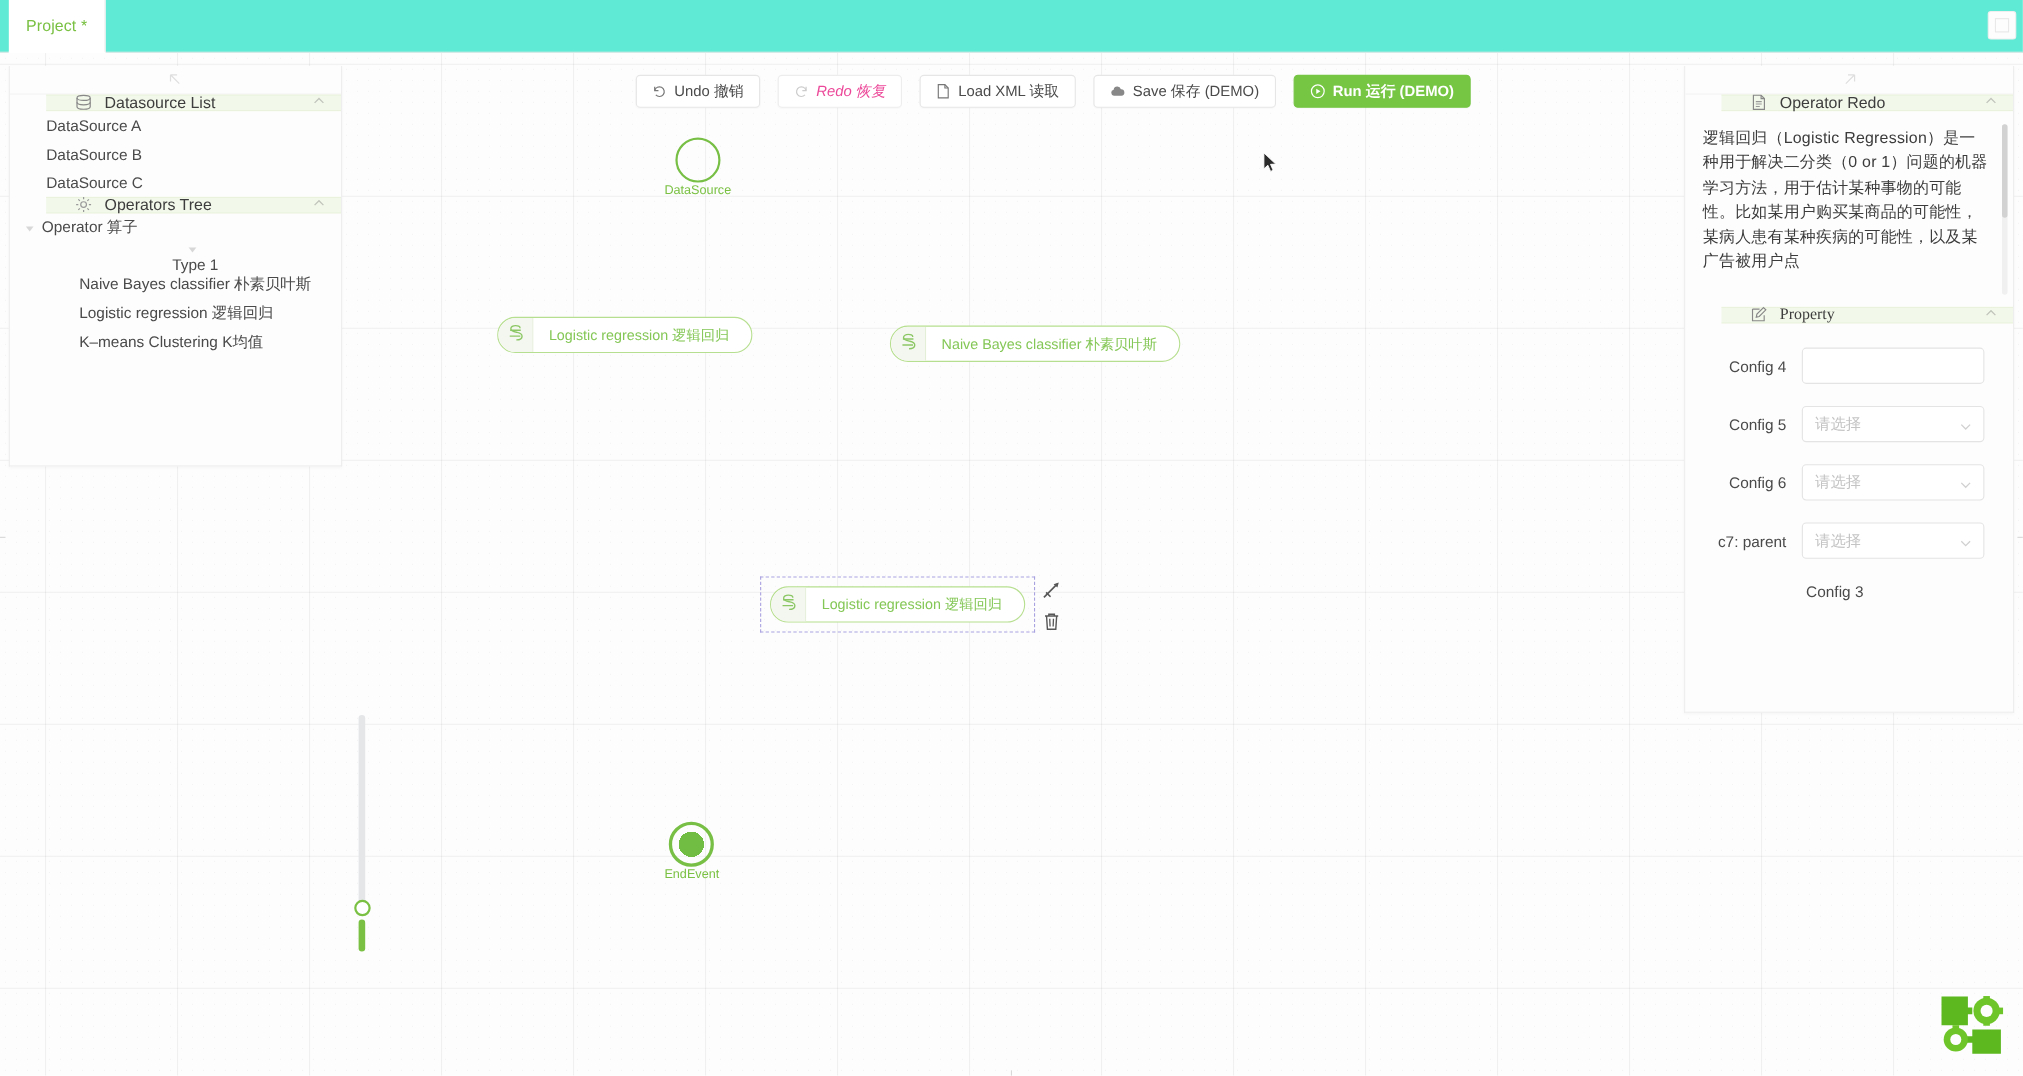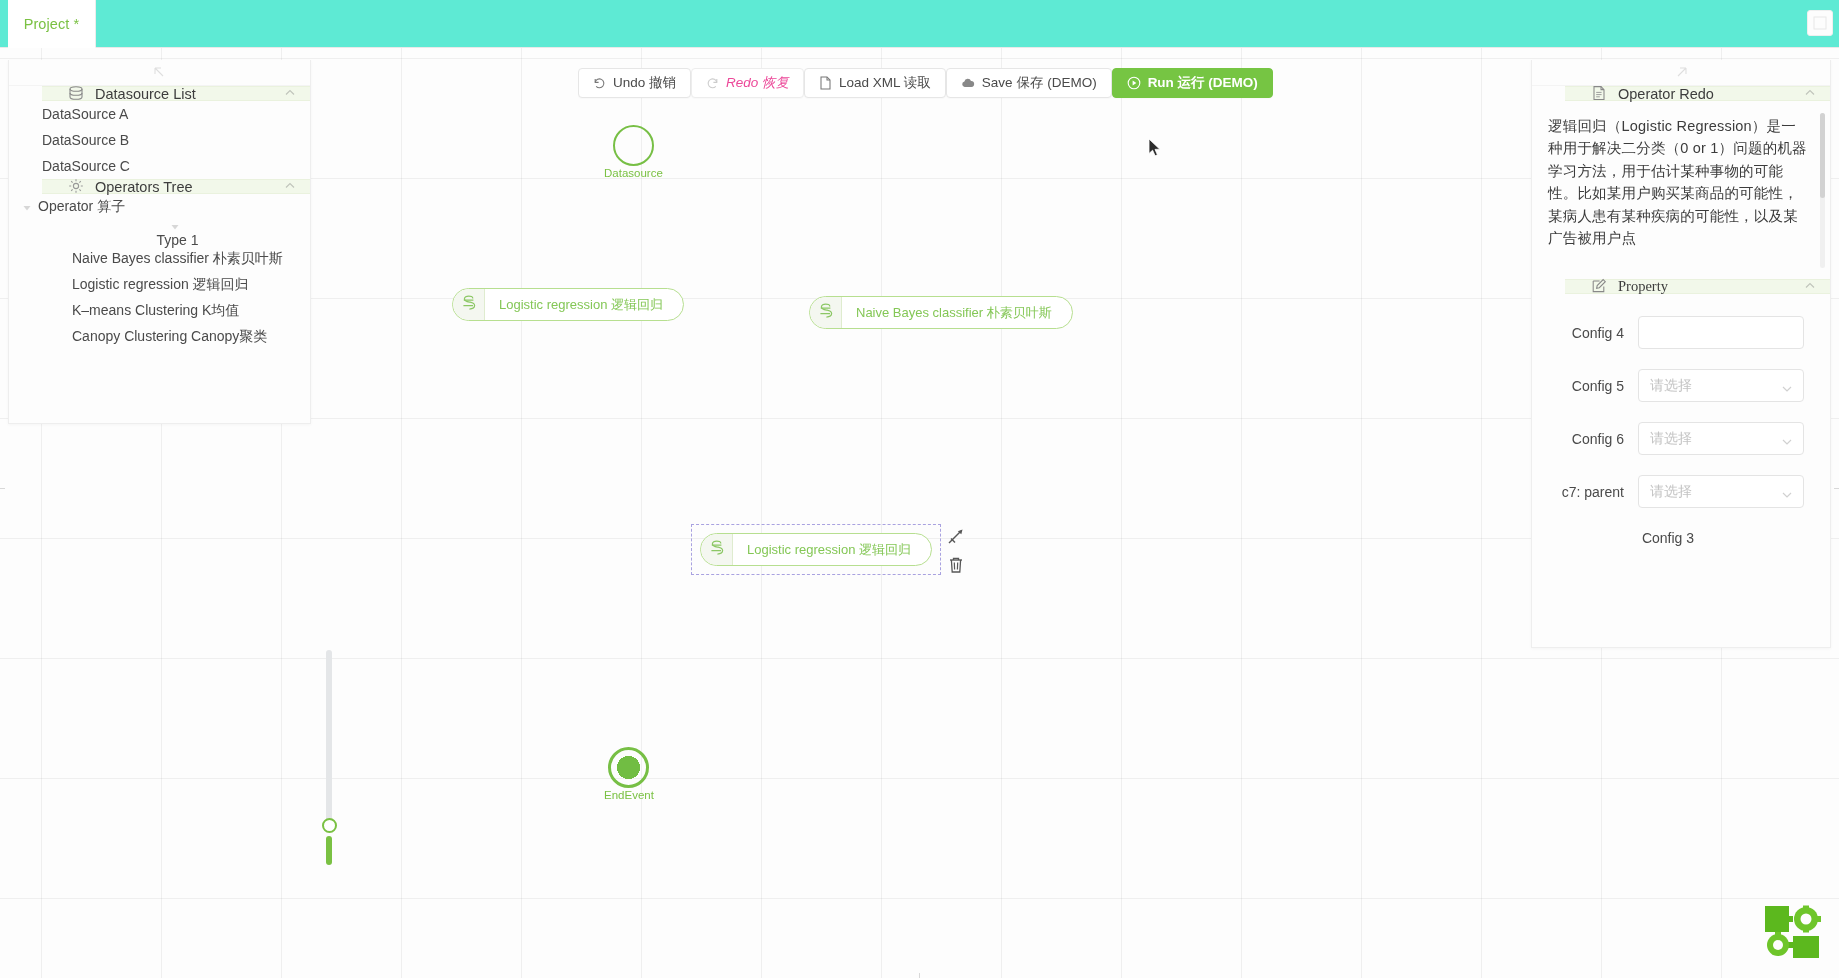--- a/index.html
+++ b/index.html
@@ -108,21 +108,21 @@
     width: 12px; height: 12px; margin-right: 5px;
     flex: 0 0 auto; opacity: 0.45;
   }
   .tree-lvl0 { padding-left: 12px; }
   .tree-lvl1 { padding-left: 36px; flex-direction: column; }
   .tree-lvl2 { padding-left: 63px; }
 
   
   .toolbar {
     position: absolute; left: 578px; top: 68px;
-    display: flex; align-items: flex-start; gap: 0;
+    display: flex; align-items: flex-start; gap: 16px;
   }
   .tbtn {
     height: 30px; padding: 0 14px;
     display: flex; align-items: center; gap: 7px;
     background: #ffffff;
     border: 1px solid #e6e6e6; border-radius: 4px;
     font-size: 13.5px; color: #4a4a4a;
     cursor: pointer; white-space: nowrap;
     box-shadow: 0 1px 1px rgba(0,0,0,0.02);
   }
@@ -365,21 +365,20 @@
         <span class="tree-caret">
           <svg width="12" height="12" viewBox="0 0 12 12">
               <path d="M2.5 4 L9.5 4 L6 8.5 Z" fill="#aaa"></path>
             </svg>
         </span>
         <span>Type 1</span>
       </div>
       <div class="tree-row tree-lvl2">Naive Bayes classifier 朴素贝叶斯</div>
       <div class="tree-row tree-lvl2">Logistic regression 逻辑回归</div>
       <div class="tree-row tree-lvl2">K–means Clustering K均值</div>
-      <div class="tree-row tree-lvl2">Canopy Clustering Canopy聚类</div>
     </div>
   </div>
 
   <div class="toolbar">
     <div class="tbtn">
       <svg width="13" height="13" viewBox="0 0 13 13">
         <path d="M2.2 5.2 A4.4 4.4 0 1 1 3.2 9.3" fill="none" stroke="#777" stroke-width="1.1"></path>
         <path d="M2.2 1.9 L2.2 5.4 L5.6 5.4" fill="none" stroke="#777" stroke-width="1.1"></path>
       </svg>
       <span>Undo 撤销</span>
@@ -412,21 +411,21 @@
       <svg width="14" height="14" viewBox="0 0 14 14">
         <circle cx="7" cy="7" r="5.8" fill="none" stroke="#fff" stroke-width="1.1"></circle>
         <path d="M5.6 4.6 L9.4 7 L5.6 9.4 Z" fill="#fff"></path>
       </svg>
       <span>Run 运行 (DEMO)</span>
     </div>
   </div>
 
   <div class="ev-node" style="left:604px; top:125px;">
     <div class="ev-circle"></div>
-    <div class="ev-label">Datasource</div>
+    <div class="ev-label">DataSource</div>
   </div>
 
   <div class="op-node" style="left:452px; top:288px;">
     <span class="op-icon">
       <svg width="17" height="19" viewBox="0 0 17 19">
         <path d="M12.8 3.4 C12.8 1.6 10.8 1 8.7 1 C6.4 1 4.4 2 4.4 3.9 C4.4 6.3 7.6 6.7 10.2 7.2 C12.6 7.7 14.6 8.6 14.6 10.6 C14.6 13 12.3 14 9.4 14" fill="none" stroke="#8cc765" stroke-width="1.25"></path>
         <path d="M3.8 5.2 L13.4 5.2 M3.4 10.6 L13 10.6" stroke="#8cc765" stroke-width="1.25"></path>
       </svg>
     </span>
     <span class="op-text">Logistic regression 逻辑回归</span>

